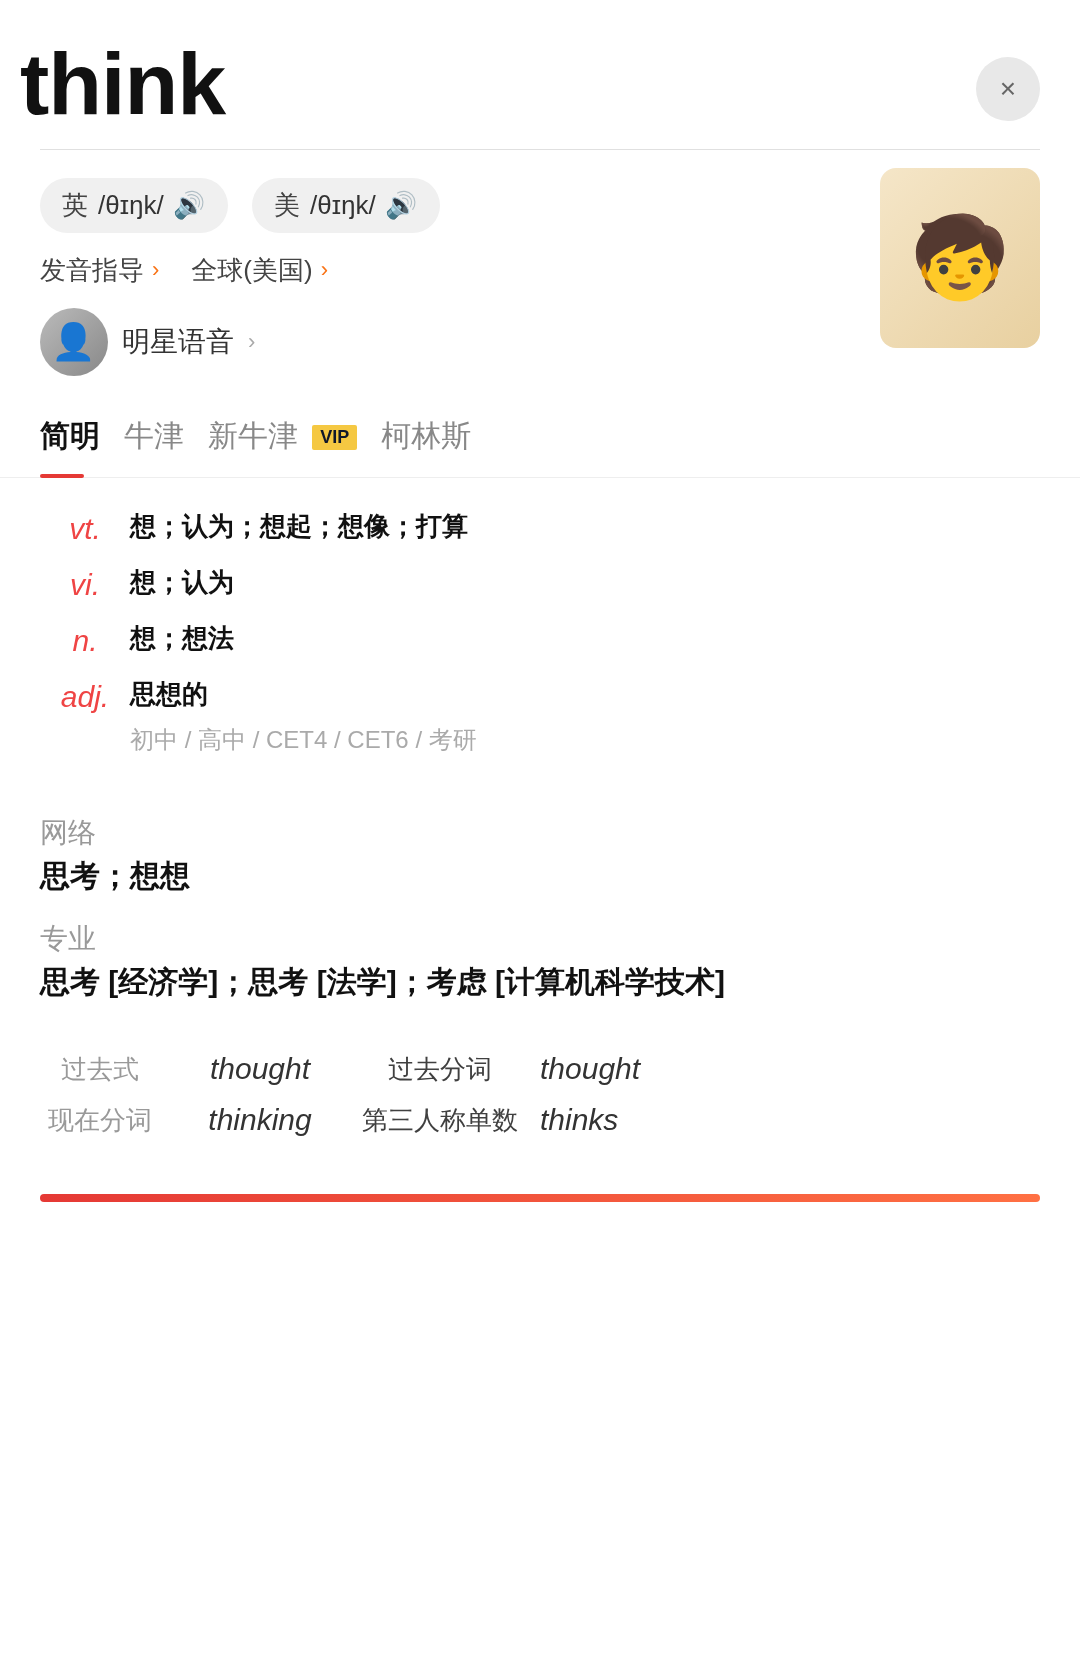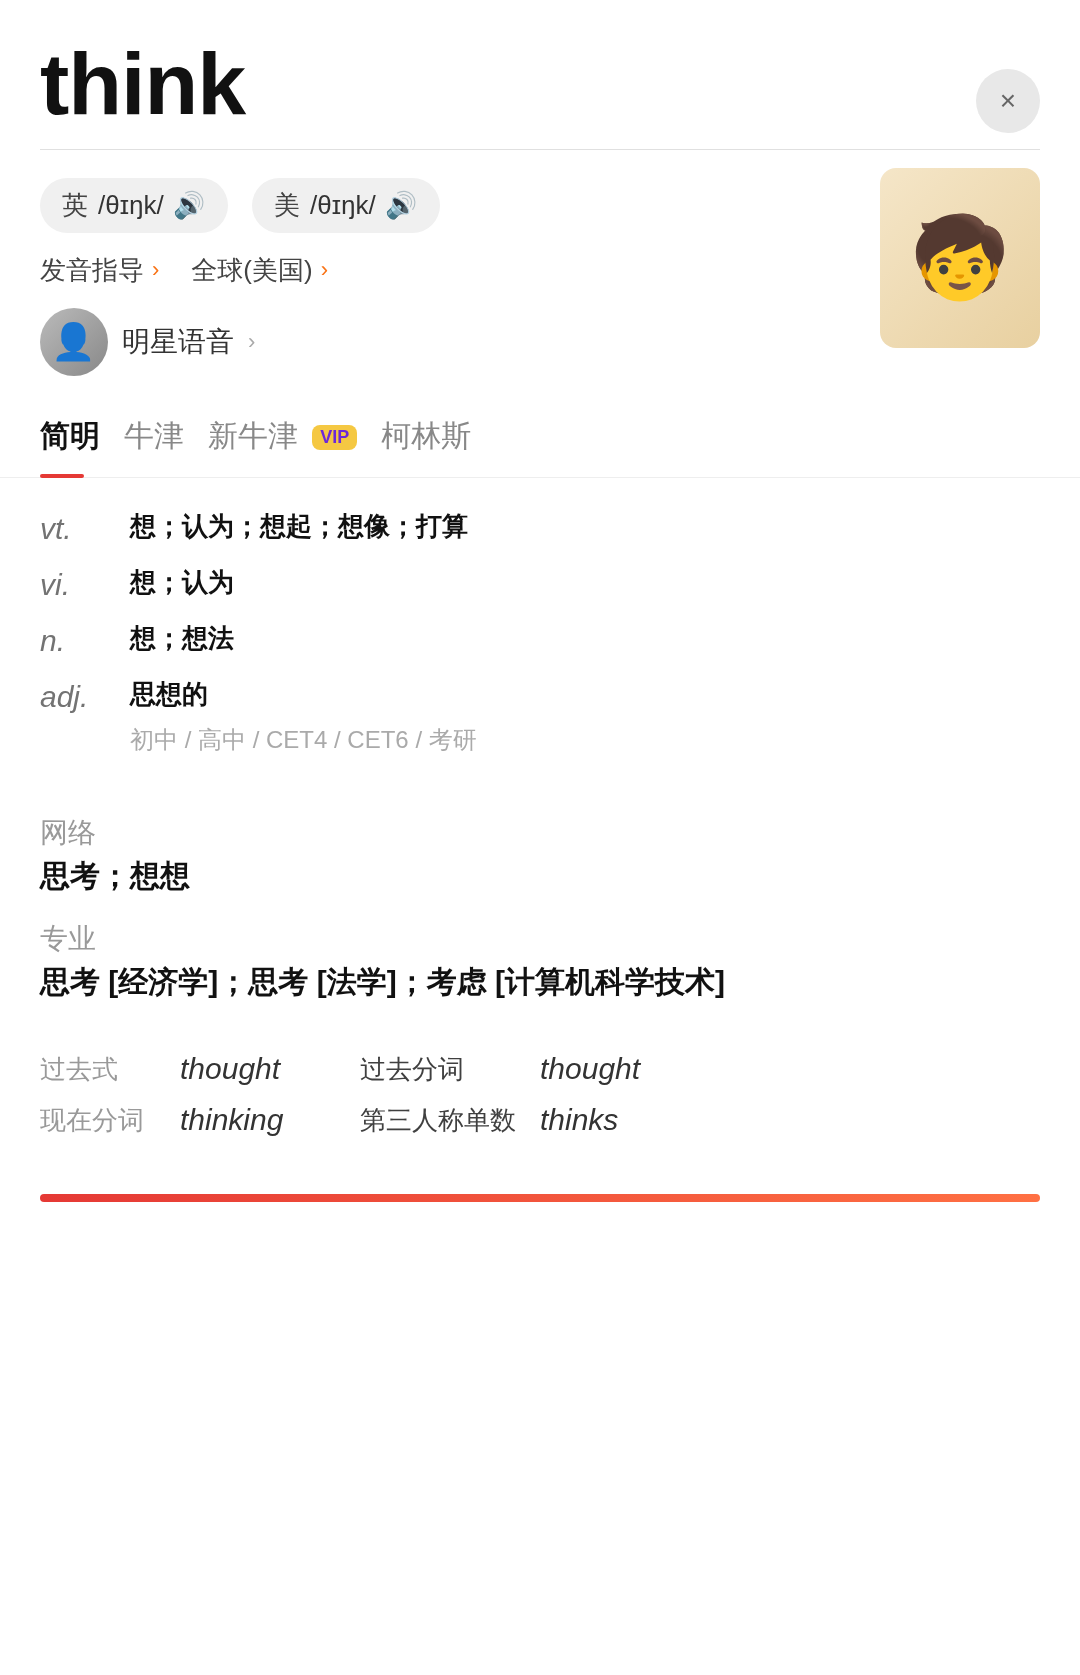--- a/index.html
+++ b/index.html
@@ -7,23 +7,23 @@
     body {
       font-family: -apple-system, BlinkMacSystemFont, "PingFang SC", "Microsoft YaHei", sans-serif;
       background: #fff;
       max-width: 1080px;
       margin: 0 auto;
       color: #222;
     }
 
     .header {
       display: flex;
-      align-items: flex-end;
+      align-items: center;
       justify-content: space-between;
-      padding: 36px 40px 16px 40px;
+      padding: 36px 40px 16px 20px;
     }
 
     .word-title {
       font-size: 88px;
       font-weight: 900;
       color: #111;
       line-height: 1.1;
       letter-spacing: -1px;
     }
 
@@ -197,46 +197,47 @@
       left: 0;
       width: 44px;
       height: 4px;
       background: #e53935;
       border-radius: 2px;
     }
 
     .vip-badge {
       display: inline-block;
       background: #f5c842;
-      color: #6d28d9;
+      color: #0f172a;
       font-size: 18px;
       font-weight: 700;
       padding: 2px 8px;
-      border-radius: 8px;
+      border-radius: 2px;
       margin-left: 6px;
       vertical-align: middle;
     }
 
     
     .definitions-section {
       padding: 30px 40px 20px 40px;
     }
 
     .def-row {
       display: flex;
       align-items: flex-start;
       margin-bottom: 18px;
     }
 
     .pos-label {
       font-style: italic;
       font-size: 30px;
-      color: #737373;
+      color: #ef4444;
       min-width: 90px;
       padding-top: 4px;
+      text-align: center;
     }
 
     .def-text {
       font-size: 26px;
       font-weight: 700;
       color: #111;
       flex: 1;
       line-height: 1.4;
     }
 
@@ -277,20 +278,21 @@
     
     .forms-section {
       padding: 20px 40px 20px 40px;
     }
 
     .form-row {
       display: flex;
       align-items: center;
       margin-bottom: 16px;
       gap: 20px;
+      text-align: center;
     }
 
     .form-label {
       font-size: 26px;
       color: #999;
       min-width: 120px;
     }
 
     .form-value {
       font-size: 30px;

